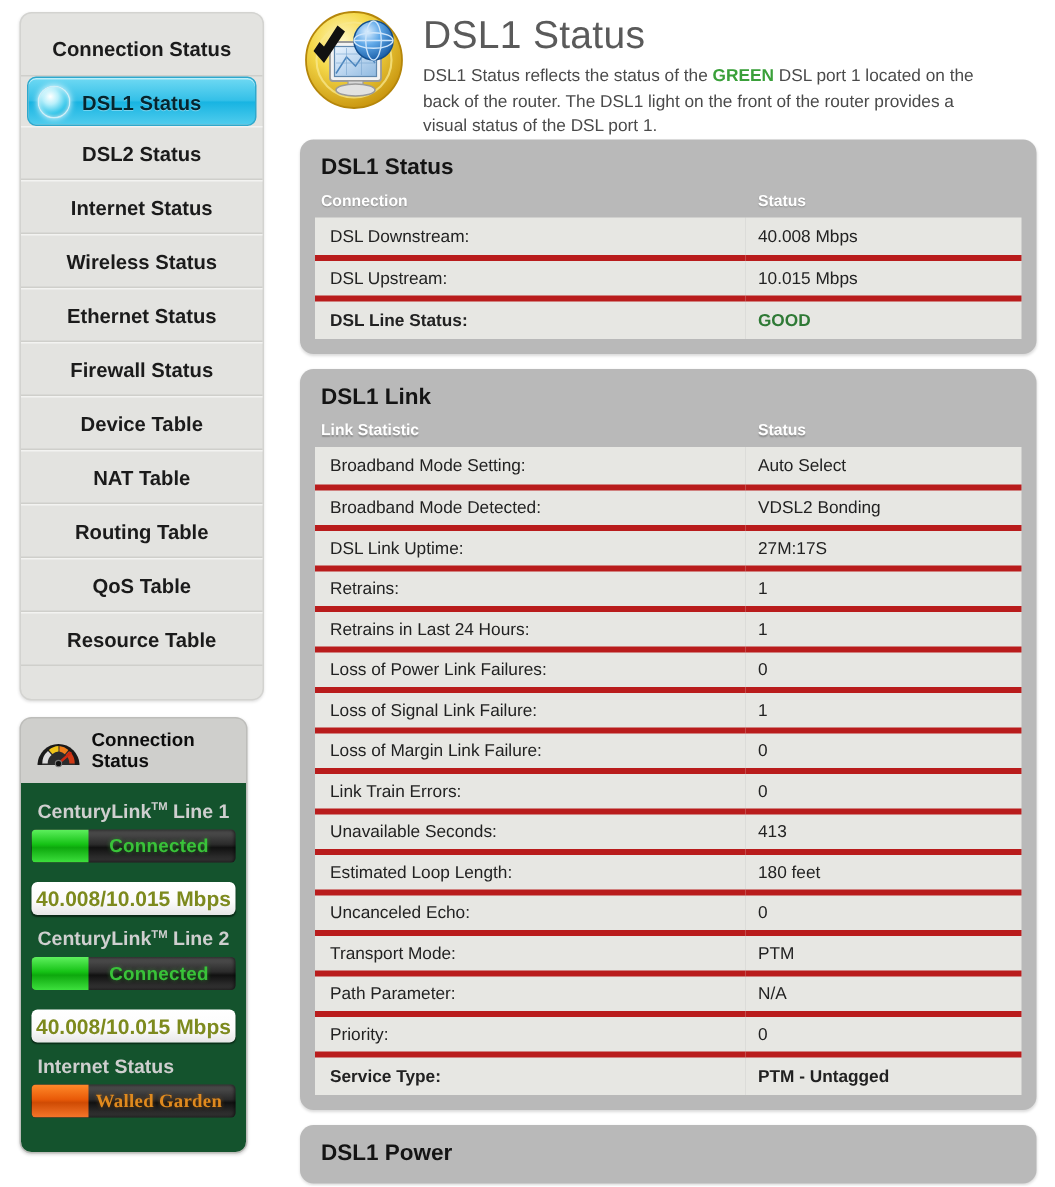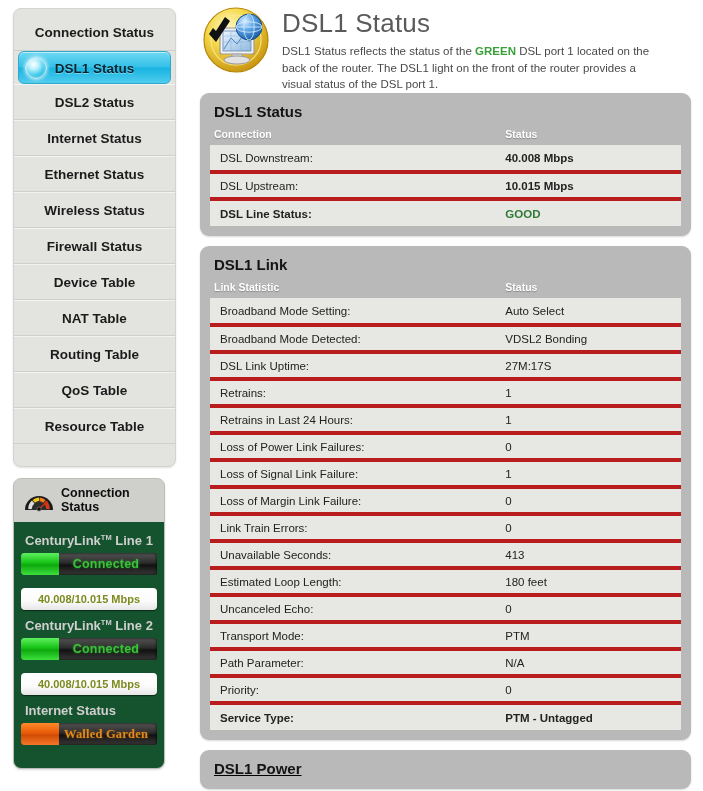--- a/index.html
+++ b/index.html
@@ -97,21 +97,21 @@
   .led.orange { background: linear-gradient(to bottom, #ff8a2a 0%, #e95a08 45%, #cf4b04 55%, #f5762a 100%); }
   .led-text {
     flex: 1; text-align: center; font-size: 12.5px; font-weight: bold;
     letter-spacing: .2px; padding-right: 4px;
   }
   .led-text.green { color: #39c339; text-shadow: 0 0 3px rgba(60,220,60,.45); }
   .led-text.orange { color: #e08a1e; text-shadow: 0 0 3px rgba(230,130,20,.4); font-family: Liberation Serif, serif; }
   .speed-pill {
     background: linear-gradient(to bottom, #ffffff 0%, #fbfbfb 60%, #e6e6e6 100%);
     border-radius: 4px; height: 22px; line-height: 22px;
-    text-align: center; font-size: 11px; font-weight: bold;
+    text-align: center; font-size: 14px; font-weight: bold;
     color: #7d8a1e; margin: 2px 0 4px 0;
     box-shadow: 0 1px 1px rgba(0,0,0,.5);
   }
 
   
   #main { position: absolute; left: 194px; top: 0; width: 509px; height: 791px; }
 
   .page-head { display: flex; gap: 10px; padding: 4px 6px 0 6px; }
   .head-icon { width: 72px; height: 72px; flex: 0 0 auto; }
   .head-text { padding-top: 4px; }
@@ -146,39 +146,39 @@
   .tbl td {
     background: #e7e7e3;
     font-size: 11.5px; color: #222222;
     height: 27px; padding: 0 0 0 10px;
     border-bottom: 1px solid #ffffff;
     border-top: 4px solid #b91c1c;
   }
   .tbl tr:first-child td { border-top: none; margin-left: 35px; }
   .tbl tr:last-child td { border-bottom: none; font-weight: bold; }
   .tbl td.val { padding-left: 8px; }
-  .tbl td.val.bold { font-weight: bold; }
+  .tbl td.val.bold { font-weight: normal; }
   .tbl td.val.good { color: #2f7a36; }
   .c1 { width: 61%; }
   .c2 { width: 39%; }
 
-  #panel-power { padding-bottom: 4px; text-decoration: underline; }
+  #panel-power { padding-bottom: 4px; }
 </style>
 </head>
 <body>
 
 <div id="page">
 
   <nav id="sidebar">
       <div class="nav-item"><span>Connection Status</span></div>
       <div class="nav-item active"><span class="nav-orb"></span><span>DSL1 Status</span></div>
       <div class="nav-item"><span>DSL2 Status</span></div>
       <div class="nav-item"><span>Internet Status</span></div>
+      <div class="nav-item"><span>Wireless Status</span></div>
       <div class="nav-item"><span>Ethernet Status</span></div>
-      <div class="nav-item"><span>Wireless Status</span></div>
       <div class="nav-item"><span>Firewall Status</span></div>
       <div class="nav-item"><span>Device Table</span></div>
       <div class="nav-item"><span>NAT Table</span></div>
       <div class="nav-item"><span>Routing Table</span></div>
       <div class="nav-item"><span>QoS Table</span></div>
       <div class="nav-item"><span>Resource Table</span></div>
       <div class="nav-spacer"></div>
     </nav>
 
   <aside id="conn-widget">

